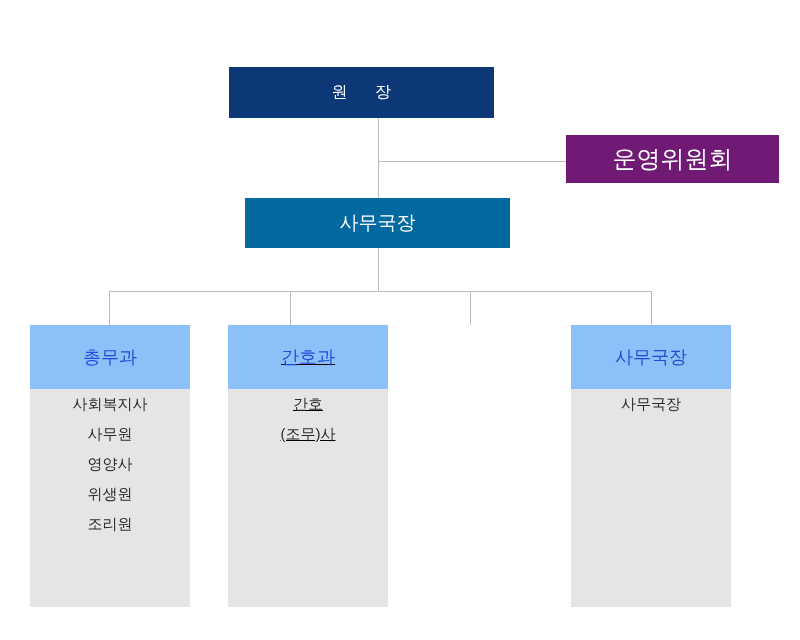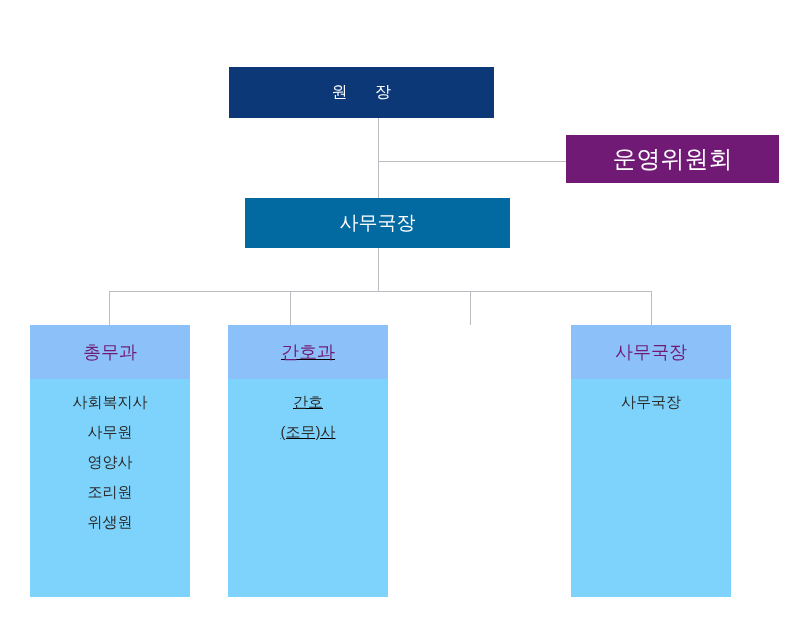--- a/index.html
+++ b/index.html
@@ -68,32 +68,32 @@
 
   
   .dept {
     position: absolute;
     top: 325px;
     width: 160px;
     height: 268px;
     box-sizing: border-box;
   }
   .dept-header {
-    height: 54px;
+    height: 64px;
     background: #8cc0f8;
-    color: #701a75;
+    color: #1d4ed8;
     display: flex;
     align-items: center;
     justify-content: center;
     font-size: 18px;
   }
   .dept-body {
     height: 218px;
-    background: #7dd3fc;
-    padding-top: 8px;
+    background: #e5e5e5;
+    padding-top: 0;
     box-sizing: border-box;
     text-align: center;
   }
   .dept-item {
     font-size: 15px;
     line-height: 30px;
     color: #2b2b2b;
   }
 </style>
 </head>
@@ -127,22 +127,22 @@
   <div class="line vline" style="left:651px; top:291px; height:34px;"></div>
 
   <div class="dept" style="left:30px;">
     <div class="dept-header">
       <span>총무과</span>
     </div>
     <div class="dept-body">
       <div class="dept-item">사회복지사</div>
       <div class="dept-item">사무원</div>
       <div class="dept-item">영양사</div>
+      <div class="dept-item">위생원</div>
       <div class="dept-item">조리원</div>
-      <div class="dept-item">위생원</div>
     </div>
   </div>
 
   <div class="dept" style="left:228px;text-decoration:underline;">
     <div class="dept-header">
       <span>간호과</span>
     </div>
     <div class="dept-body">
       <div class="dept-item">간호</div>
       <div class="dept-item">(조무)사</div>

